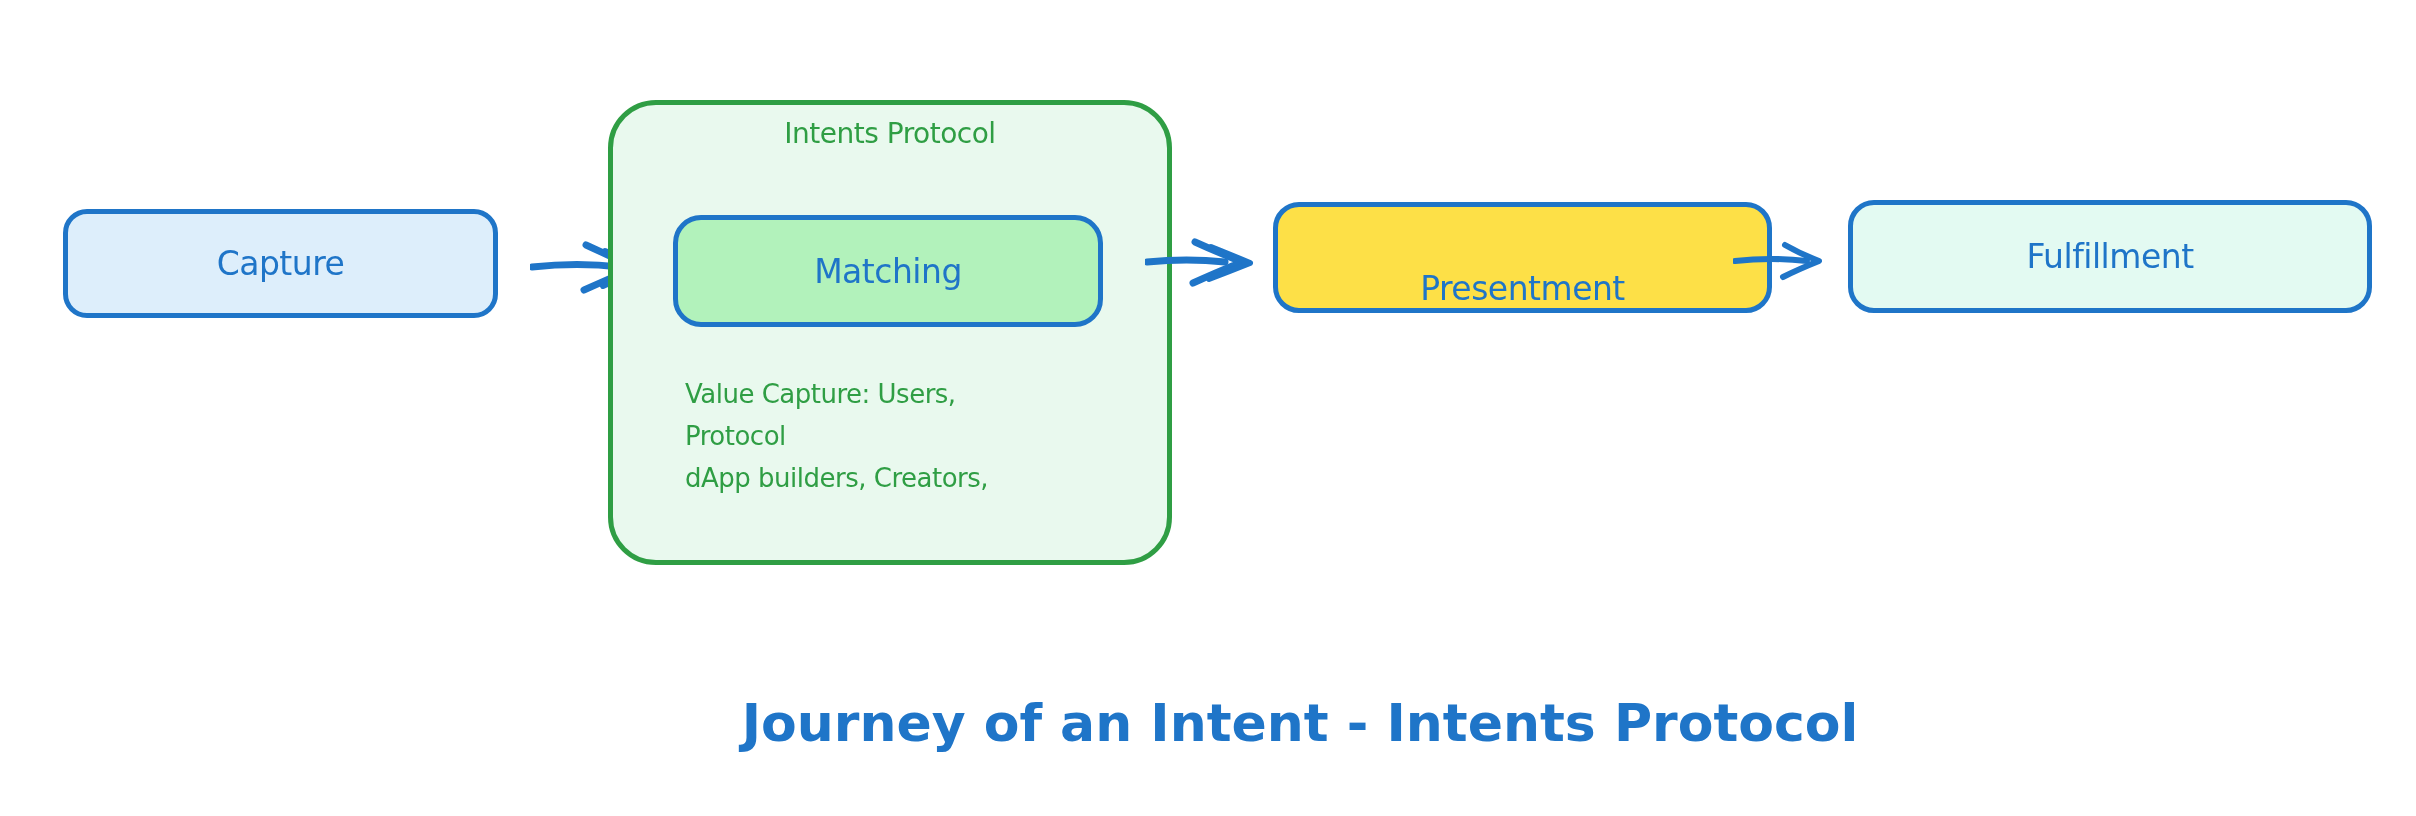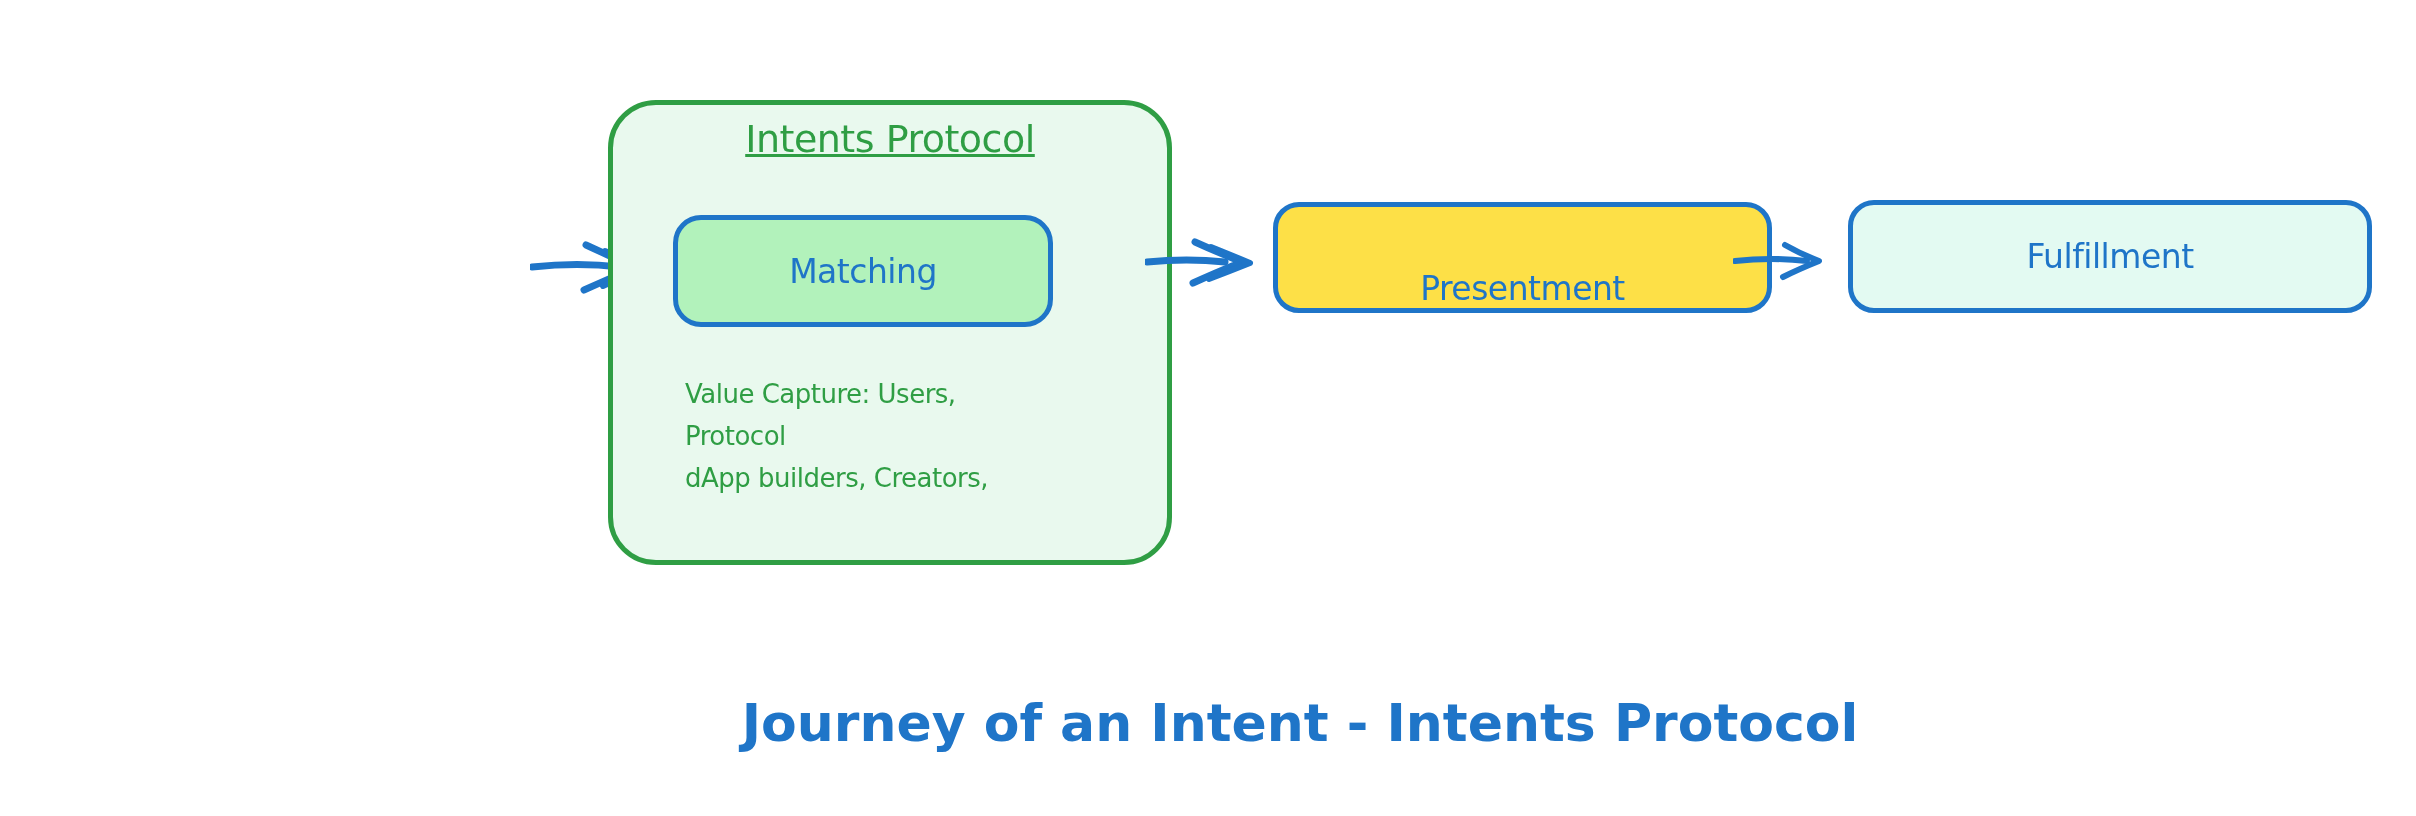--- a/index.html
+++ b/index.html
@@ -56,26 +56,25 @@
     box-sizing: border-box;
     background: #e9f9ee;
     border: 5px solid #2f9e44;
     border-radius: 48px;
   }
   .container-title {
     position: absolute;
     left: 0; right: 0; top: 12px;
     text-align: center;
     color: #2f9e44;
-    font-size: 38px;
+    font-size: 28px;
     letter-spacing: -0.5px;
-    text-decoration: underline;
   }
   .node-matching {
-    left: 60px; top: 110px; width: 380px; height: 112px;
+    left: 60px; top: 110px; width: 430px; height: 112px;
     background: #b2f2bb;
     border-radius: 28px;
   }
   .container-note {
     position: absolute;
     left: 72px; top: 268px;
     color: #2f9e44;
     font-size: 26px;
     line-height: 42px;
     letter-spacing: -0.5px;
@@ -104,20 +103,23 @@
     letter-spacing: 0px;
     white-space: nowrap;
     margin-top: 12px;
   }
 </style>
 </head>
 <body>
 
 <div class="stage">
 
+  <div class="node node-capture">
+    <span class="node-label">Capture</span>
+  </div>
 
   <div class="arrow" style="left:530px; top:240px;">
     <svg width="120" height="56" viewBox="0 0 120 56">
       <path d="M2,27 Q48,22 90,27" stroke-width="7"></path>
       <path d="M56,5 Q80,16 103,27 Q78,40 54,50" stroke-width="7"></path>
       <path d="M75,11 Q94,20 112,28 Q93,37 73,46" stroke-width="6"></path>
     </svg>
   </div>
 
   <div class="container-box">

